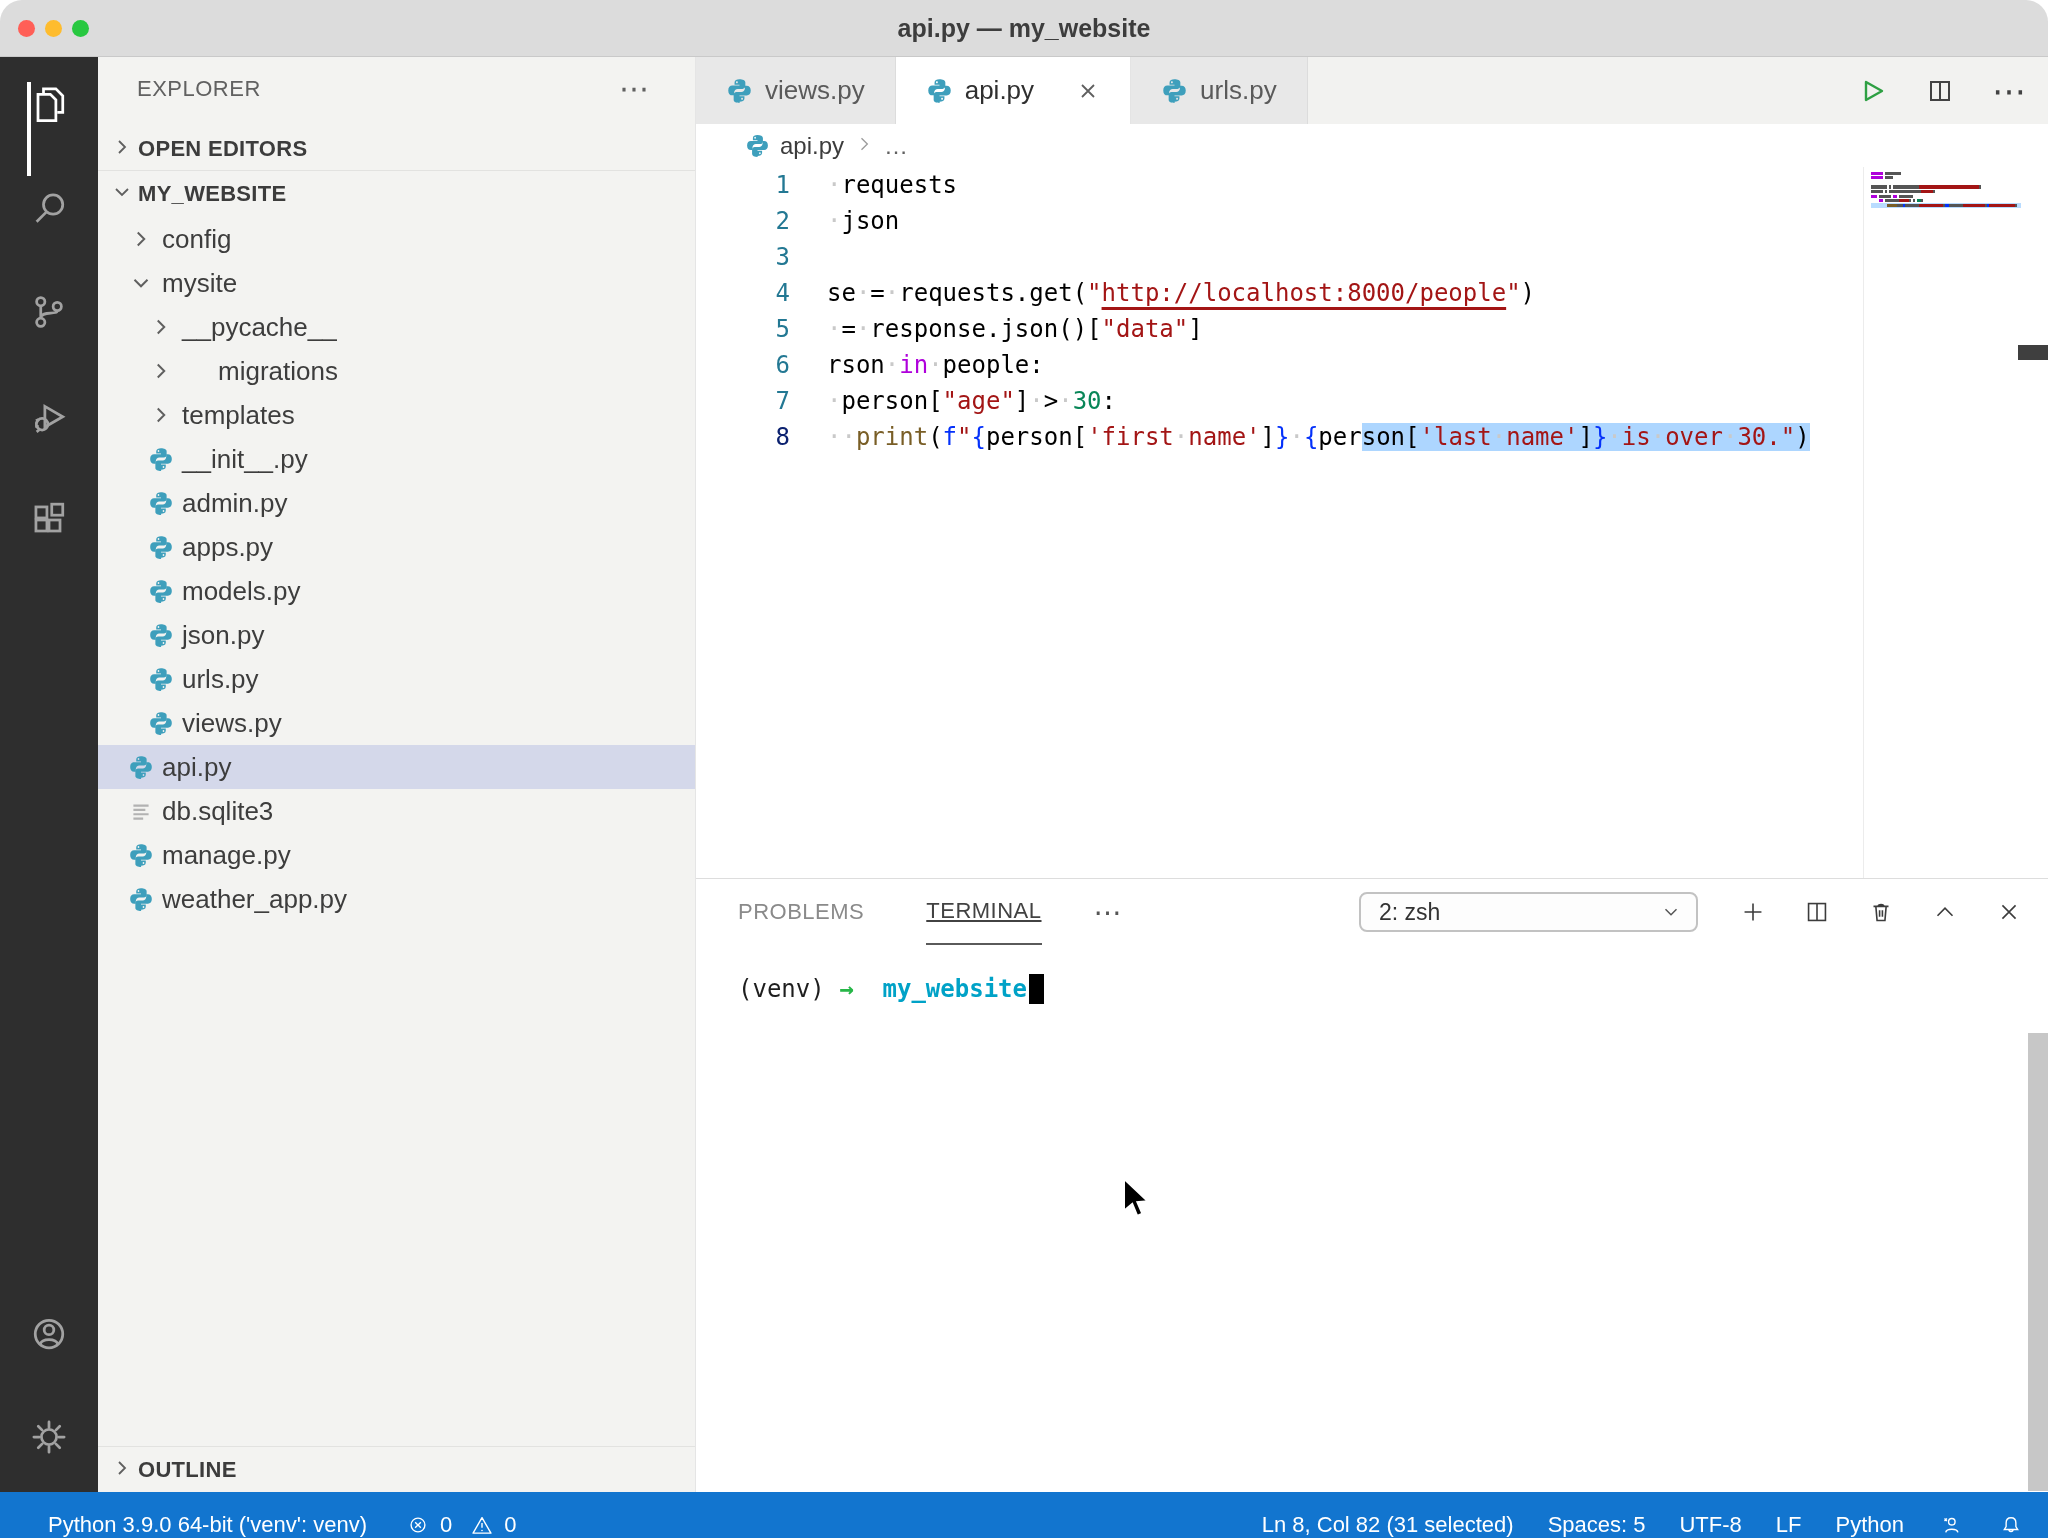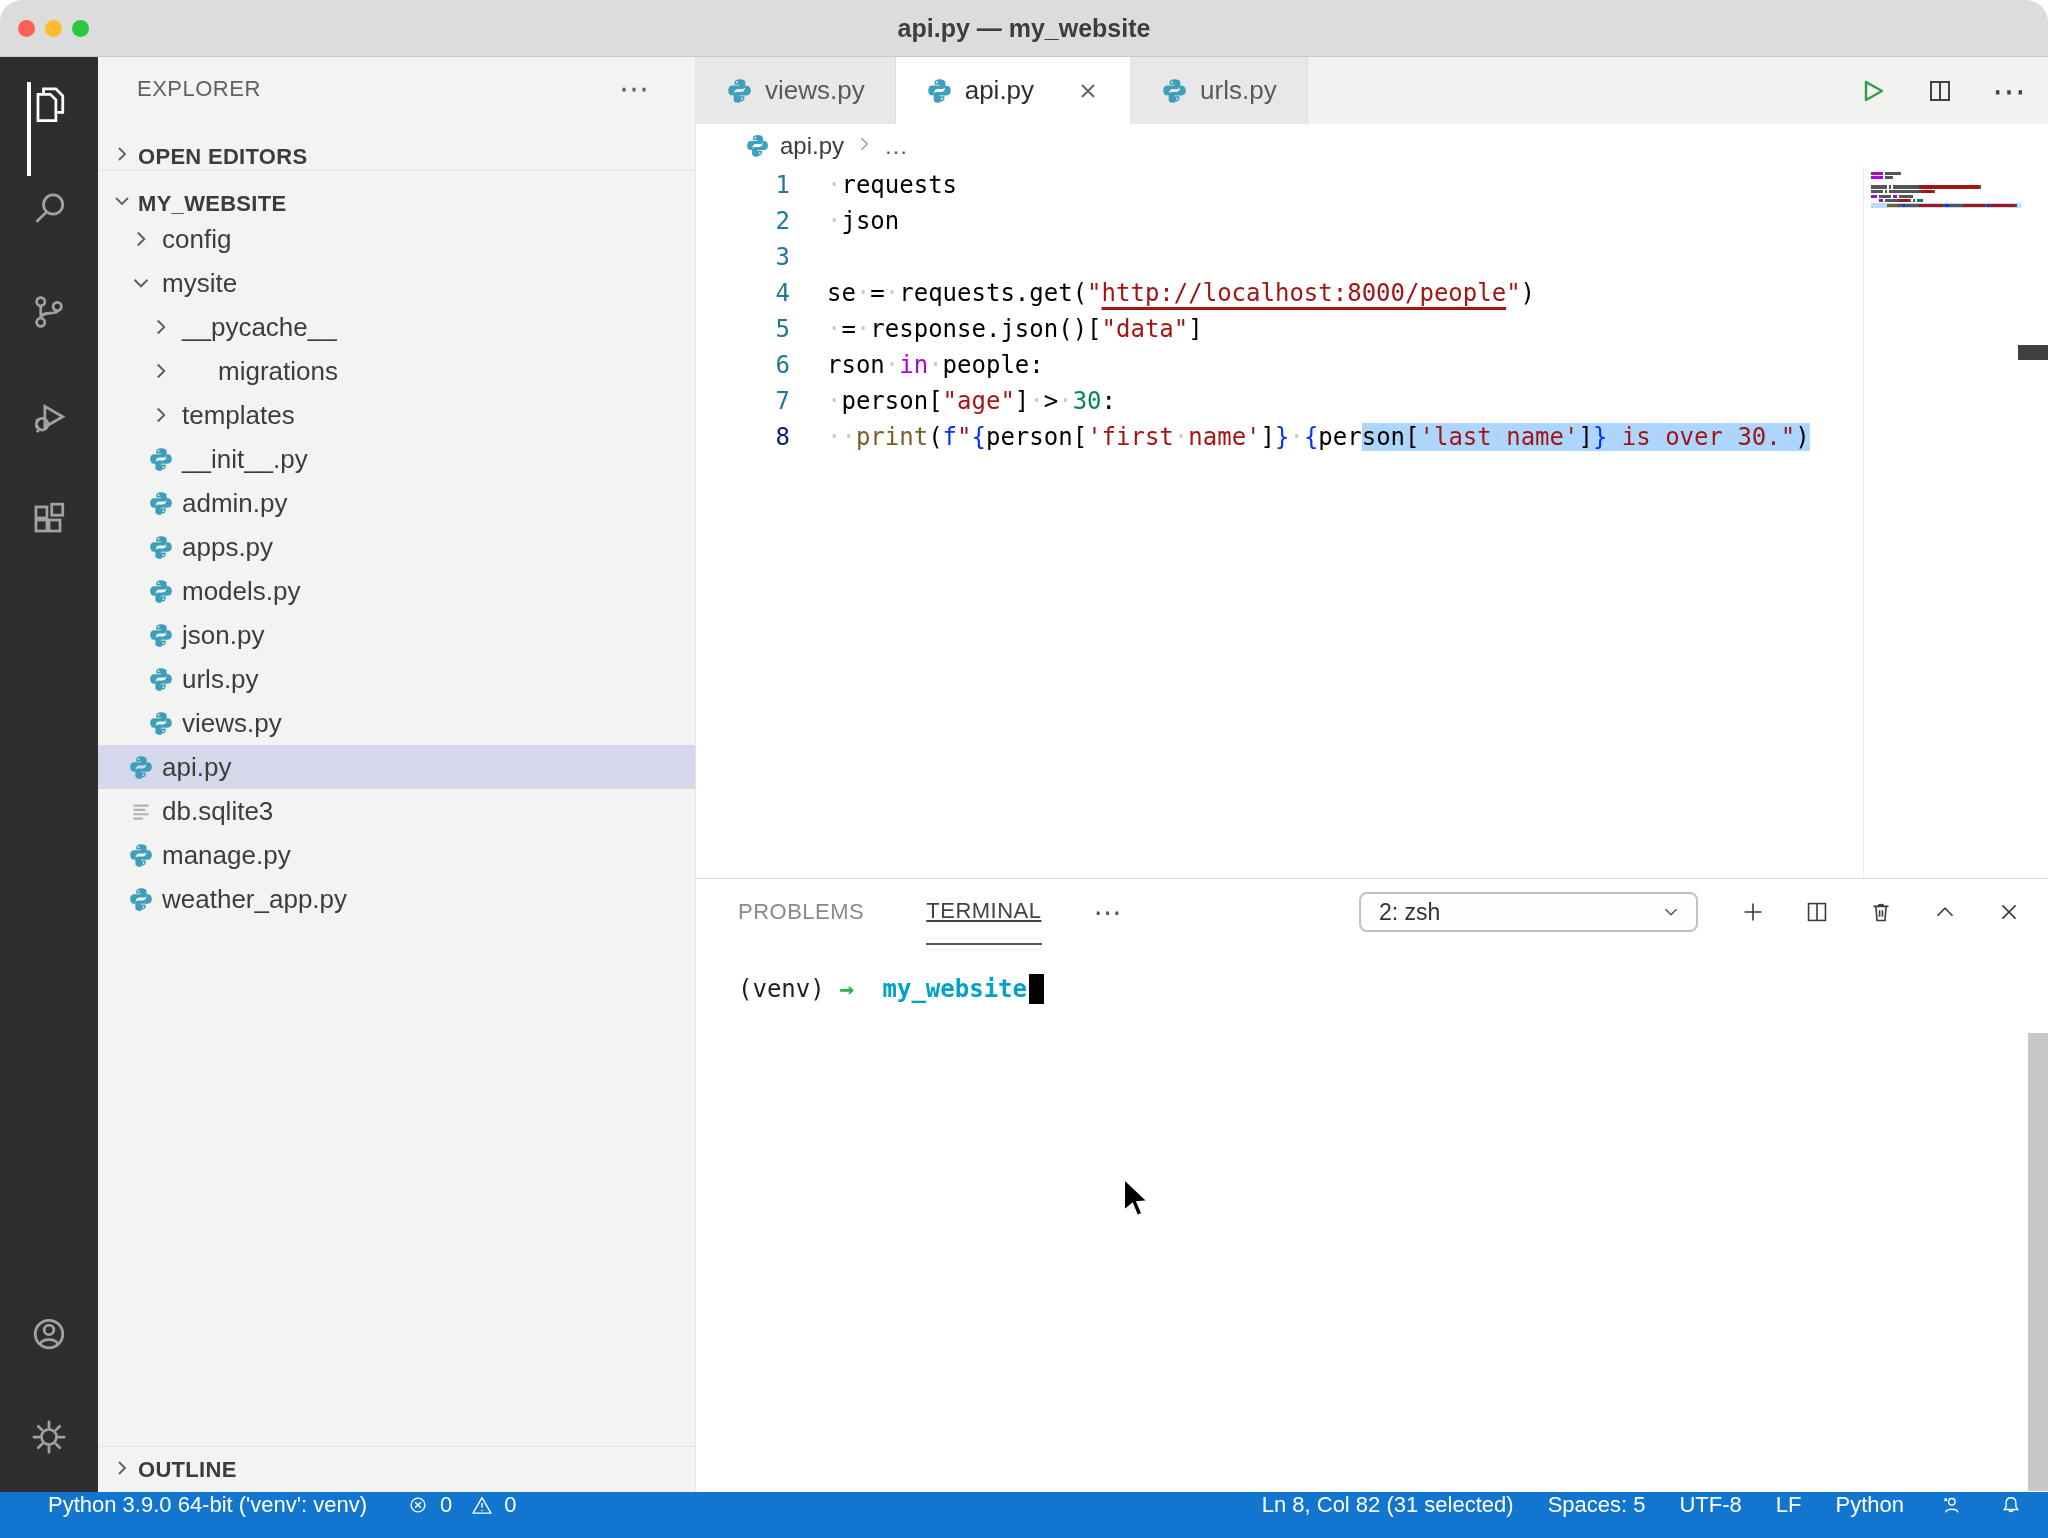--- a/index.html
+++ b/index.html
@@ -24,21 +24,21 @@
   .ab-bottom { position:absolute; bottom:0; left:0; width:98px; display:flex; flex-direction:column; align-items:center; }
   .ab-bottom .ab-item { position:absolute; }
   .ab-acct { bottom:136px; } .ab-gear { bottom:33px; }
 
   
   .sidebar { position:absolute; left:98px; top:57px; bottom:46px; width:598px; background:var(--sidebar_bg);
              border-right:1px solid #e5e5e5; display:flex; flex-direction:column; overflow:hidden; }
   .sb-header { height:64px; display:flex; align-items:center; justify-content:space-between; padding:0 46px 0 39px; }
   .sb-title { font-size:22px; color:#616161; letter-spacing:.5px; }
   .sb-dots { font-size:30px; color:#616161; line-height:20px; }
-  .section-row { height:44px; display:flex; align-items:flex-end; padding-left:12px; gap:4px; }
+  .section-row { height:44px; display:flex; align-items:center; padding-left:12px; gap:4px; }
   .section-row.oe { margin-top:6px; border-bottom:1px solid #e2e2e0; }
   .section-row.mw { height:46px; }
   .section-label { font-size:22px; font-weight:700; color:#3c3c3c; letter-spacing:.3px; }
   .sec-chev svg { width:24px; height:24px; stroke:#5f5f5f; fill:none; stroke-width:1.8; }
   .tree { flex:0 0 auto; }
   .trow { height:44px; display:flex; align-items:center; font-size:26px; color:#3d3d3d; cursor:default; }
   .trow.selected { background:var(--selected_row_bg); }
   .trow .slot { width:26px; height:26px; margin-right:8px; flex:0 0 26px; display:flex; align-items:center; justify-content:center; }
   .trow .slot svg { width:26px; height:26px; }
   .outline-row { margin-top:auto; height:46px; border-top:1px solid #e2e2e0; display:flex; align-items:center; padding-left:12px; gap:4px; }
@@ -98,21 +98,21 @@
   .shell-select svg { width:22px; height:22px; stroke:#555; fill:none; stroke-width:1.6; }
   .term-body { padding:26px 0 0 42px; font-family:"DejaVu Sans Mono", monospace; font-size:24px; }
   .term-line { height:36px; display:flex; align-items:center; white-space:pre; color:#1e1e1e; }
   .t-arrow { color:var(--terminal_arrow); font-weight:700; }
   .t-cwd { color:var(--terminal_cwd); font-weight:700; }
   .t-cursor { display:inline-block; width:15px; height:30px; background:#000; margin-left:2px; }
   .panel-scrollbar { position:absolute; right:0; top:154px; width:20px; height:458px; background:#c7c7c7; }
 
   
   .statusbar { position:absolute; left:0; right:0; bottom:0; height:46px; background:var(--statusbar_bg); color:var(--statusbar_fg);
-               display:flex; align-items:flex-start; justify-content:space-between; font-size:22px; }
+               display:flex; align-items:flex-end; justify-content:space-between; font-size:22px; }
   .sb-left { display:flex; align-items:center; gap:38px; padding-left:48px; }
   .sb-right { display:flex; align-items:center; gap:34px; padding-right:24px; }
   .sb-group { display:flex; align-items:center; gap:9px; }
   .statusbar svg { width:26px; height:26px; stroke:#fff; fill:none; stroke-width:1.7; }
 
   .mouse-cursor { position:absolute; left:1117px; top:1176px; width:36px; height:44px; z-index:50; }
 </style>
 </head>
 <body>
 

